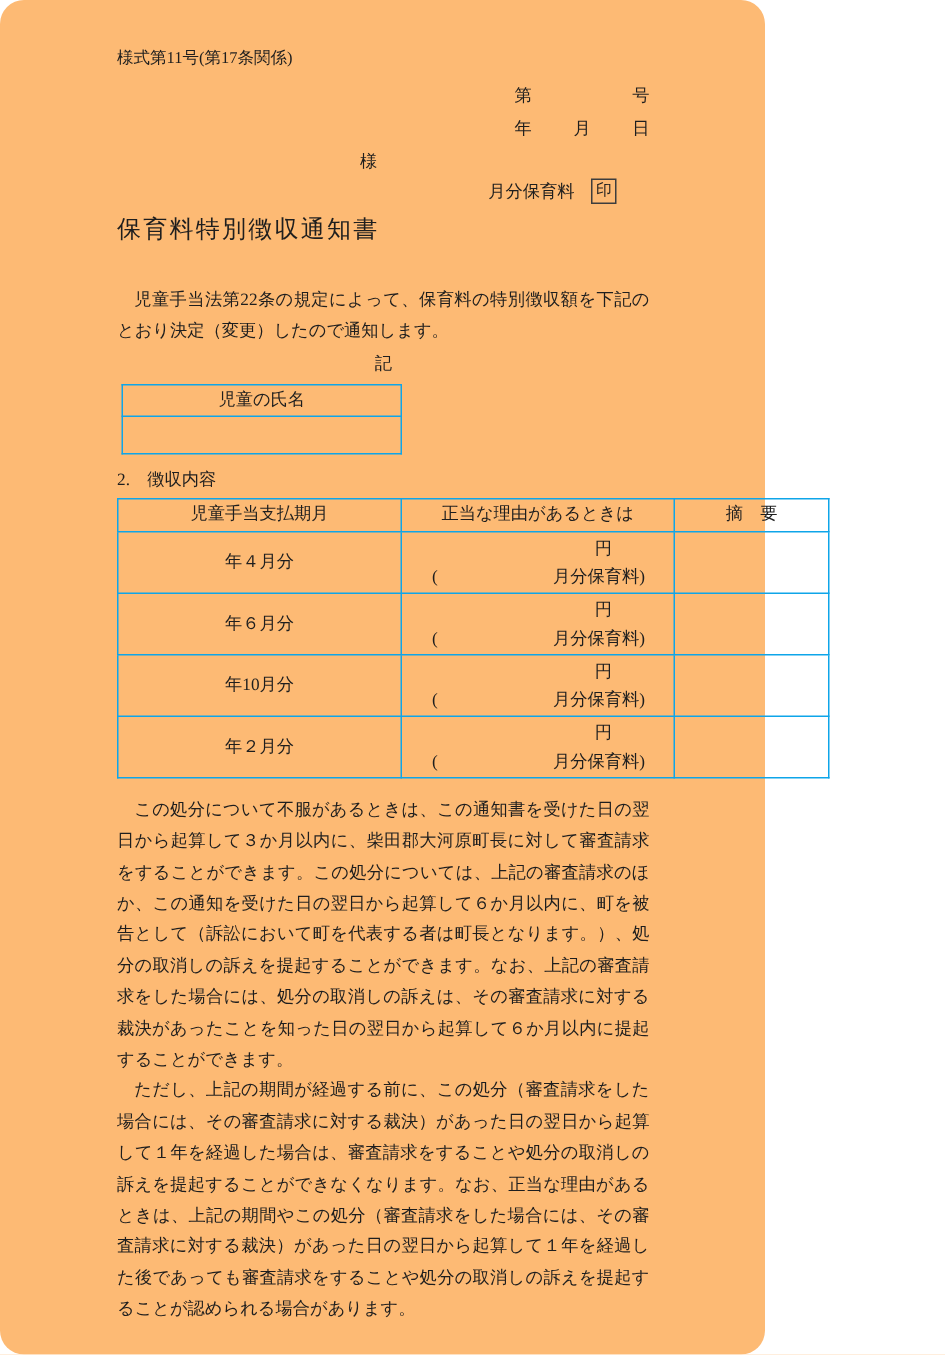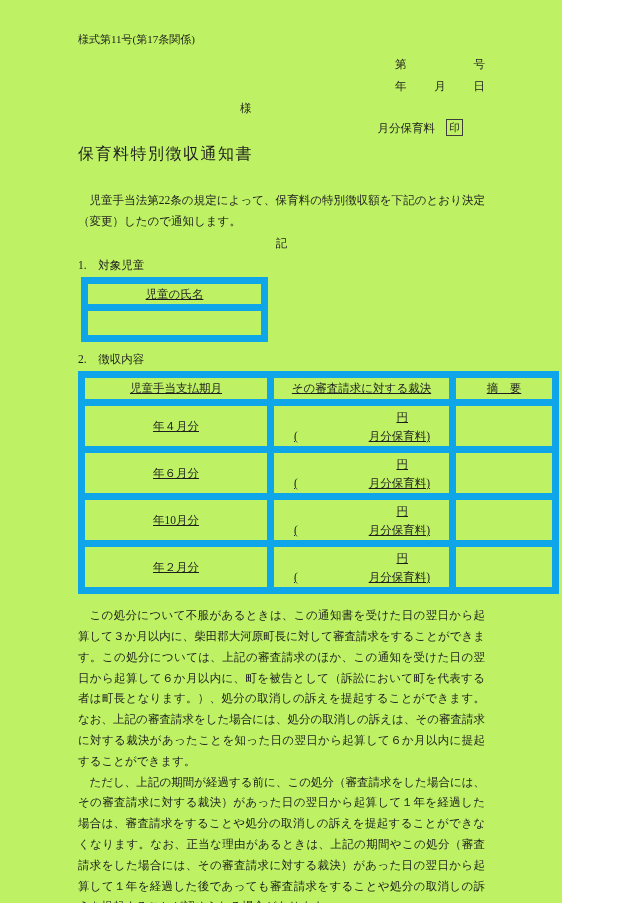--- a/index.html
+++ b/index.html
@@ -2,29 +2,30 @@
 <html lang="ja"><head>
 <meta charset="utf-8">
 <style>
   html, body {
     margin: 0;
     padding: 0;
     background: #ffffff;
   }
   .page {
     position: relative;
-    width: 562px;
+    width: 510px;
     height: 903px;
     box-sizing: border-box;
     padding: 32px 77px 0 78px;
-    background: #bef264;
+    background: #fdba74;
     color: #1e1e1e;
     font-family: "Liberation Serif", "DejaVu Serif", serif;
     font-size: 11.5px;
     line-height: 20.8px;
+    border-radius: 16px;
   }
   .form-number {
     font-size: 11px;
     line-height: 15px;
   }
   .right-col {
     display: flex;
     flex-direction: column;
     align-items: flex-end;
     margin-top: 9px;
@@ -79,25 +80,24 @@
   .sec-heading {
     line-height: 18px;
     margin-top: 3px;
   }
   .sec-heading.second { margin-top: 8px; }
   table {
     border-collapse: collapse;
     table-layout: fixed;
   }
   th, td {
-    border: 7px solid #0ea5e9;
+    border: 1px solid #0ea5e9;
     font-weight: normal;
     font-size: 11.5px;
     padding: 0;
-    text-decoration: underline;
   }
   .t1 {
     width: 187px;
     margin: 3px 0 0 3px;
   }
   .t1 th { height: 20px; text-align: center; }
   .t1 td { height: 24px; }
   .t2 {
     width: 474px;
     margin-top: 3px;
@@ -151,21 +151,20 @@
     <span>月分保育料</span>
     <span class="seal-box">印</span>
   </div>
 
   <h1 class="doc-title">保育料特別徴収通知書</h1>
 
   <p class="intro">児童手当法第22条の規定によって、保育料の特別徴収額を下記のとおり決定（変更）したので通知します。</p>
 
   <div class="ki">記</div>
 
-  <div class="sec-heading">1.　対象児童</div>
 
   <table class="t1">
     <tbody>
       <tr>
         <th>児童の氏名</th>
       </tr>
       <tr>
         <td></td>
       </tr>
     </tbody>
@@ -175,21 +174,21 @@
 
   <table class="t2">
     <colgroup>
       <col style="width:189px">
       <col style="width:182px">
       <col style="width:103px">
     </colgroup>
     <tbody>
       <tr>
         <th>児童手当支払期月</th>
-        <th>その審査請求に対する裁決</th>
+        <th>正当な理由があるときは</th>
         <th>摘　要</th>
       </tr>
       <tr>
         <td class="month-cell">年４月分</td>
         <td>
           <div class="amt-l1">円</div>
           <div class="amt-l2">
             <span>(</span>
             <span>月分保育料)</span>
           </div>

